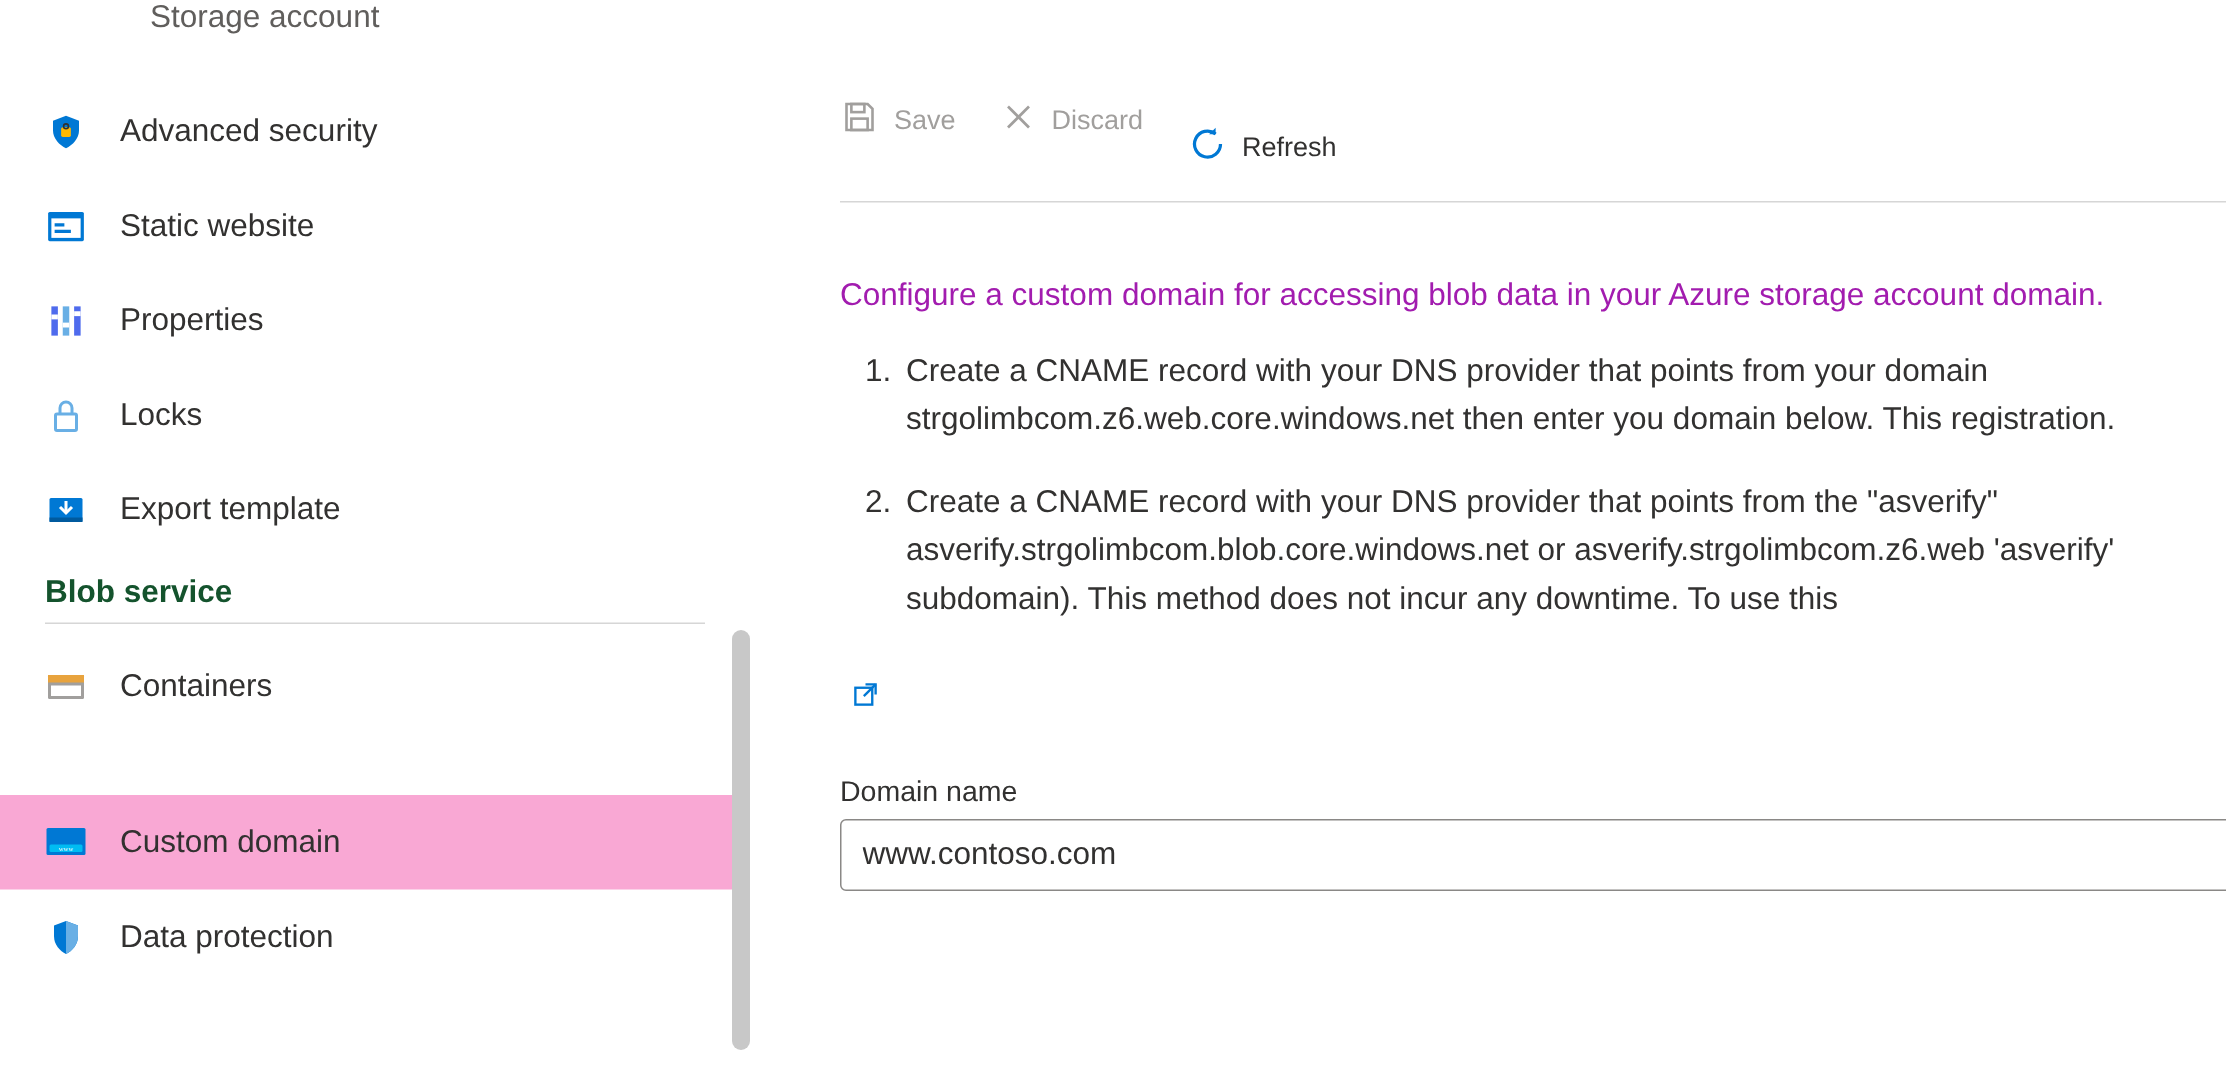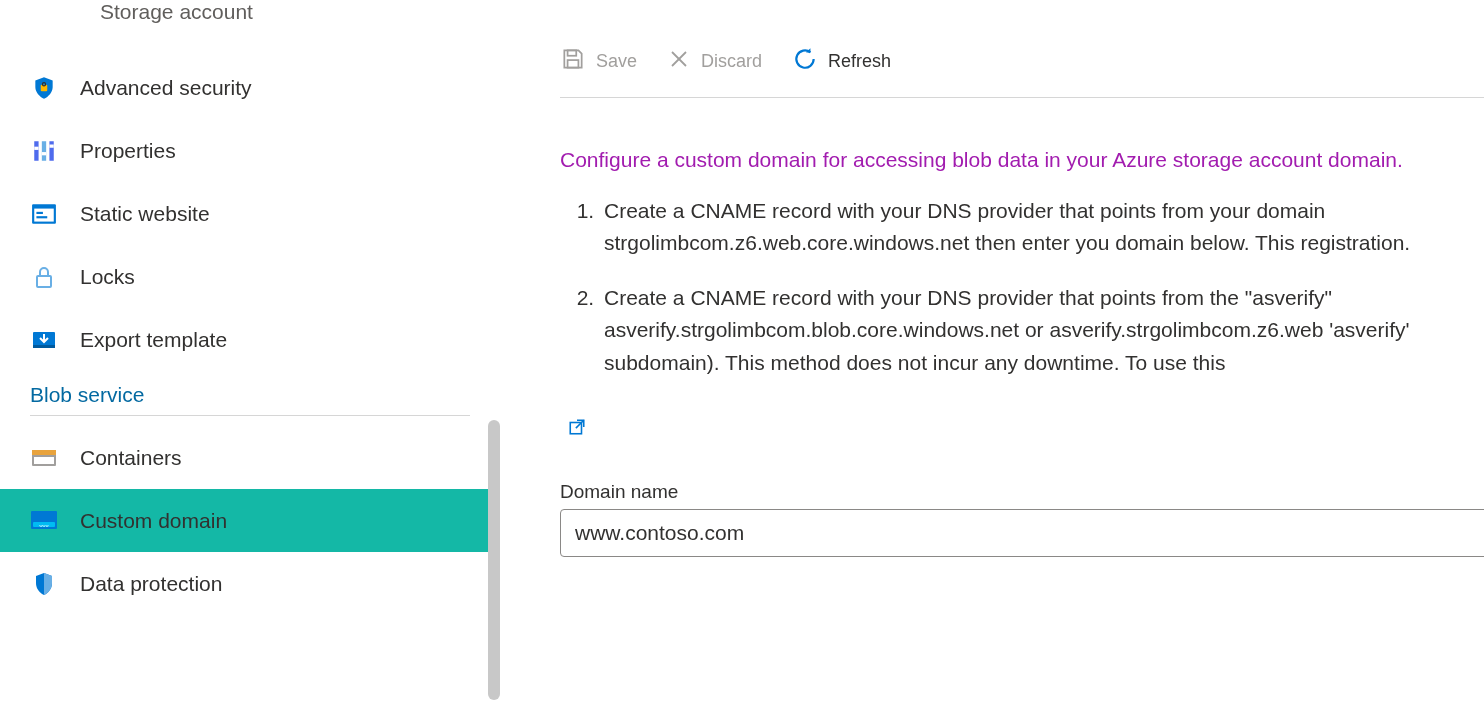--- a/index.html
+++ b/index.html
@@ -54,29 +54,29 @@
   .nav-item {
     display: flex;
     align-items: center;
     height: 63px;
     padding-left: 30px;
     gap: 22px;
     cursor: pointer;
     font-size: 21px;
     color: #323130;
   }
-  .nav-item.selected { background: #14b8a6; }
+  .nav-item.selected { background: #f9a8d4; margin-top: 41px; }
   .nav-item .icon {
     width: 28px; height: 28px;
     display: flex; align-items: center; justify-content: center;
   }
   .section-header {
-    font-weight: 400;
-    font-size: 21px;
-    color: #0369a1;
+    font-weight: 700;
+    font-size: 21px;
+    color: #14532d;
     margin: 12px 0 6px 30px;
   }
   .section-divider {
     border: none;
     border-top: 1px solid #d6d6d6;
     margin: 8px 30px 10px 30px;
   }
   .scroll-indicator {
     position: absolute;
     right: 0;
@@ -101,21 +101,21 @@
     margin-bottom: 46px;
   }
   .tb-btn {
     display: flex;
     align-items: center;
     gap: 10px;
     font-size: 18px;
     cursor: pointer;
   }
   .tb-btn.disabled { color: #a19f9d; cursor: default; }
-  .tb-btn.enabled { color: #323130; }
+  .tb-btn.enabled { color: #323130; margin-top: 37px; }
   .tb-btn.enabled .icon svg { stroke: #0078d4; }
   .intro {
     font-size: 21px;
     color: #a21caf;
     line-height: 1.55;
     margin-bottom: 10px;
     white-space: normal;
   }
   .instructions {
     margin: 18px 0 0 40px;
@@ -171,42 +171,42 @@
           <path d="M12 2 L20 5 V11 C20 16 16 20 12 22 C8 20 4 16 4 11 V5 Z" fill="#0078d4"></path>
           <rect x="9" y="9" width="6" height="6" rx="1" fill="#ffb900"></rect>
           <rect x="10.5" y="7" width="3" height="3" rx="1.5" fill="none" stroke="#323130" stroke-width="1"></rect>
         </svg>
       </span>
       <span>Advanced security</span>
     </div>
 
     <div class="nav-item">
       <span class="icon">
+        <svg width="26" height="22" viewBox="0 0 24 20">
+          <rect x="1" y="1" width="22" height="18" rx="1" fill="#0078d4"></rect>
+          <rect x="3" y="5" width="18" height="12" fill="#fff"></rect>
+          <rect x="5" y="8" width="6" height="2" fill="#0078d4"></rect>
+          <rect x="5" y="12" width="10" height="2" fill="#0078d4"></rect>
+        </svg>
+      </span>
+      <span>Static website</span>
+    </div>
+
+    <div class="nav-item">
+      <span class="icon">
         <svg width="26" height="26" viewBox="0 0 24 24">
           <rect x="3" y="3" width="4" height="18" fill="#4f6bed"></rect>
           <rect x="10" y="3" width="4" height="18" fill="#69afe5"></rect>
           <rect x="17" y="3" width="4" height="18" fill="#4f6bed"></rect>
           <rect x="3" y="8" width="4" height="3" fill="#fff"></rect>
           <rect x="10" y="13" width="4" height="3" fill="#fff"></rect>
           <rect x="17" y="6" width="4" height="3" fill="#fff"></rect>
         </svg>
       </span>
       <span>Properties</span>
-    </div>
-
-    <div class="nav-item">
-      <span class="icon">
-        <svg width="26" height="22" viewBox="0 0 24 20">
-          <rect x="1" y="1" width="22" height="18" rx="1" fill="#0078d4"></rect>
-          <rect x="3" y="5" width="18" height="12" fill="#fff"></rect>
-          <rect x="5" y="8" width="6" height="2" fill="#0078d4"></rect>
-          <rect x="5" y="12" width="10" height="2" fill="#0078d4"></rect>
-        </svg>
-      </span>
-      <span>Static website</span>
     </div>
 
     <div class="nav-item">
       <span class="icon">
         <svg width="24" height="26" viewBox="0 0 24 26" fill="none" stroke="#69afe5" stroke-width="2">
           <rect x="5" y="12" width="14" height="11" rx="1"></rect>
           <path d="M8 12 V8 a4 4 0 0 1 8 0 V12"></path>
         </svg>
       </span>
       <span>Locks</span>

